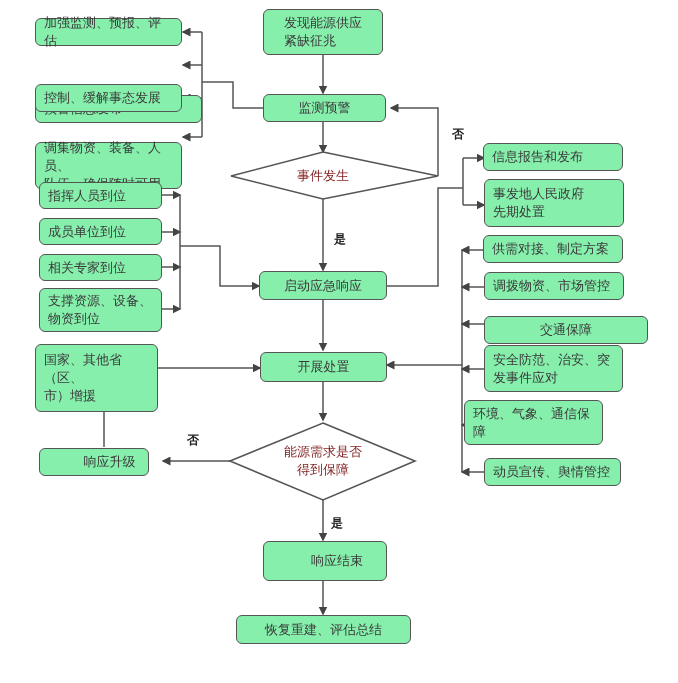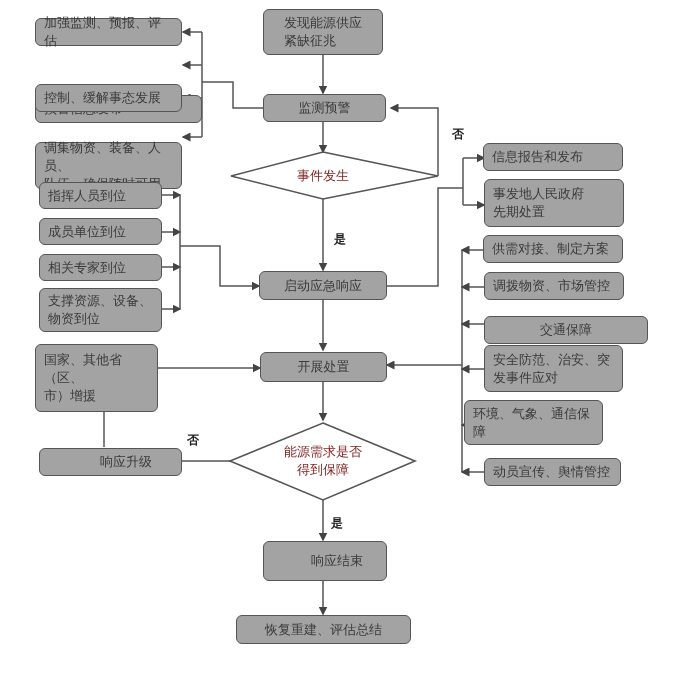--- a/index.html
+++ b/index.html
@@ -1,20 +1,20 @@
 <!DOCTYPE html>
 <html><head>
 <meta charset="utf-8">
 <style>
   html, body { margin:0; padding:0; background:#ffffff; }
   #canvas { position:relative; width:678px; height:683px; background:#fff; overflow:hidden;
     font-family:"DejaVu Sans", sans-serif; color:#333; }
   svg#lines { position:absolute; left:0; top:0; }
   .box { position:absolute; box-sizing:border-box; border:1.6px solid #555; border-radius:6px;
-    background:#a3a3a3; font-size:13px; line-height:18px; display:flex; align-items:center;
+    background:#86efac; font-size:13px; line-height:18px; display:flex; align-items:center;
     padding:0 8px; color:#3a3a3a; }
   .box.center { justify-content:center; text-align:left; }
   .box.left { justify-content:flex-start; text-align:left; }
   .diamond-label { position:absolute; text-align:center; font-size:13px; line-height:18px; color:#7f1d1d; }
   .edge-label { position:absolute; font-size:12px; font-weight:bold; color:#222; }
 </style>
 </head>
 <body>
 
 <div id="canvas">
@@ -122,21 +122,21 @@
       <span>成员单位到位</span>
     </div>
   <div class="box left" style="left:39px;top:254px;width:123px;height:27px;">
       <span>相关专家到位</span>
     </div>
   <div class="box left" style="left:39px;top:288px;width:123px;height:44px;white-space:pre-line;"><span>支撑资源、设备、
 物资到位</span></div>
 
   <div class="box left" style="left:35px;top:344px;width:123px;height:68px;white-space:pre-line;"><span>国家、其他省（区、
 市）增援</span></div>
-  <div class="box center" style="left:39px;top:448px;width:143px;height:28px;padding-left:39px;">
+  <div class="box center" style="left:39px;top:448px;width:110px;height:28px;padding-left:39px;">
       <span>响应升级</span>
     </div>
 
   <div class="box left" style="left:483px;top:143px;width:140px;height:28px;">
       <span>信息报告和发布</span>
     </div>
   <div class="box left" style="left:484px;top:179px;width:140px;height:48px;white-space:pre-line;"><span>事发地人民政府
 先期处置</span></div>
 
   <div class="box left" style="left:483px;top:235px;width:140px;height:28px;">

